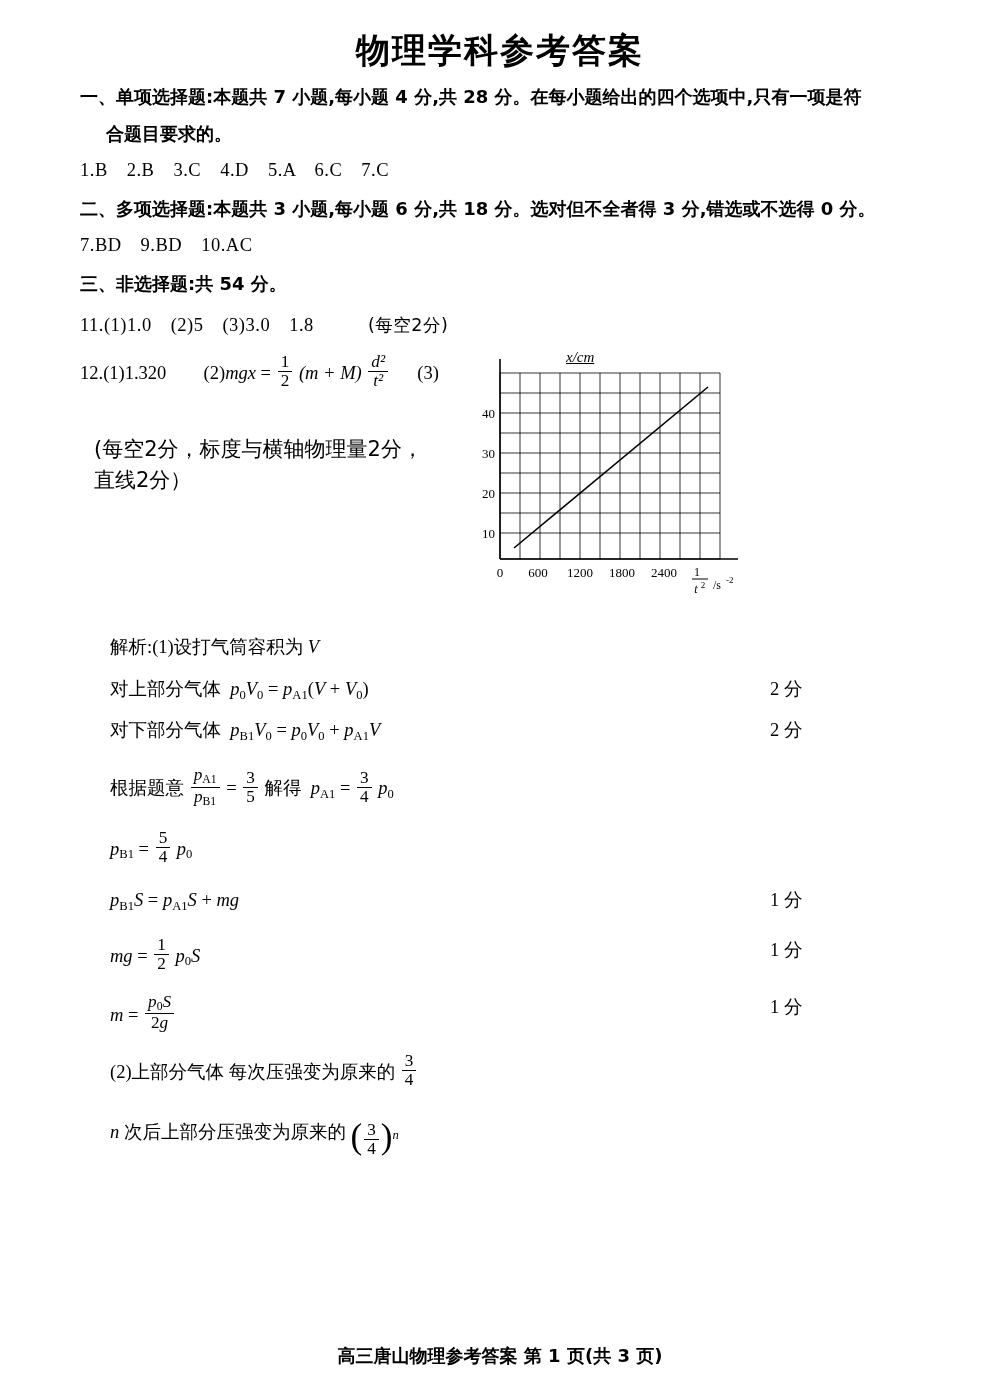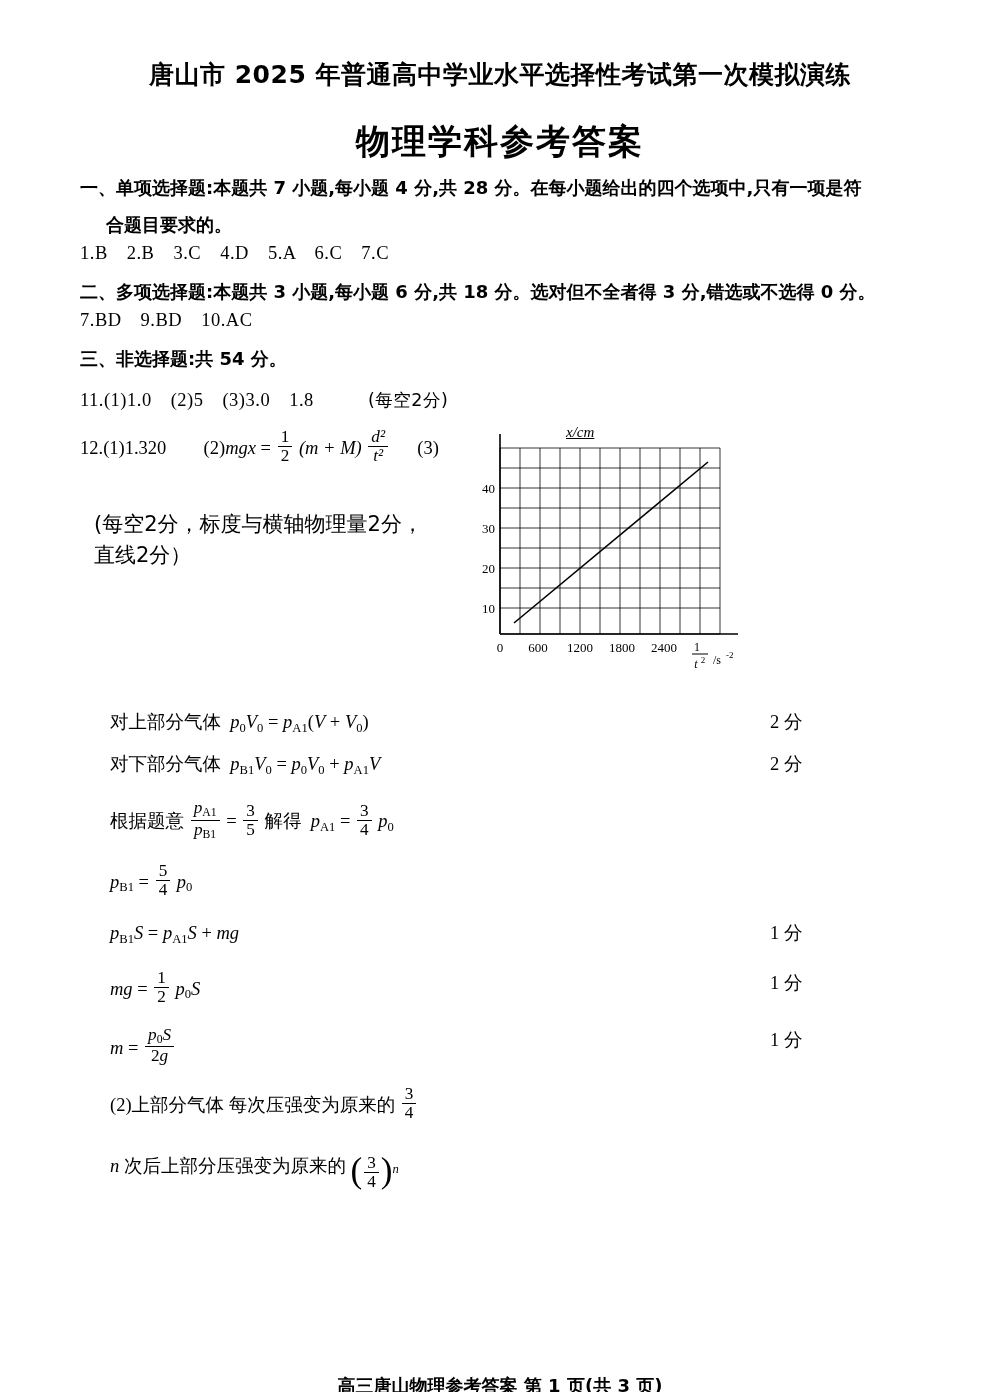--- a/index.html
+++ b/index.html
@@ -48,20 +48,21 @@
     font-weight: bold;
     font-size: 18px;
     margin-top: 8px;
   }
   .indent {
     text-indent: 0;
     margin-left: 26px;
   }
   .ans-line {
     font-size: 18.5px;
+    margin-top: 8px;
     letter-spacing: 0.5px;
   }
   .sp { display:inline-block; width: 18px; }
   .sp2 { display:inline-block; width: 28px; }
   .sp3 { display:inline-block; width: 44px; }
 
   
   .frac {
     display: inline-block;
     vertical-align: -0.42em;
@@ -135,21 +136,20 @@
     font-family: "DejaVu Sans", sans-serif;
     font-weight: bold;
     font-size: 18px;
   }
 </style>
 </head>
 <body>
 
 <div class="page">
 
-  <div class="title1">唐山市 2025 年普通高中学业水平选择性考试第一次模拟演练</div>
   <div class="title2">物理学科参考答案</div>
 
   <div class="body-area">
 
     <div class="sec-head">
       <span>一、单项选择题:</span><span>本题共 7 小题,每小题 4 分,共 28 分。在每小题给出的四个选项中,只有一项是符</span>
     </div>
     <div class="sec-head indent">合题目要求的。</div>
     <div class="ans-line">1.B　2.B　3.C　4.D　5.A　6.C　7.C</div>
 
@@ -245,20 +245,23 @@
           <text x="226" y="248" text-anchor="middle" font-size="12" font-style="italic" font-family="Liberation Serif, serif">t</text>
           <text x="233" y="243" text-anchor="middle" font-size="9" font-family="Liberation Serif, serif">2</text>
           <text x="243" y="244" text-anchor="start" font-size="12" font-family="Liberation Serif, serif">/s</text>
           <text x="256" y="238" text-anchor="start" font-size="9" font-family="Liberation Serif, serif">-2</text>
         </svg>
       </div>
     </div>
 
     <div class="q13">
 
+      <div class="sol-line">
+        解析:(1)设打气筒容积为 <span class="ital">V</span>
+      </div>
 
       <div class="sol-line">
         对上部分气体&nbsp; <span class="ital">p</span><span class="sub">0</span><span class="ital">V</span><span class="sub">0</span> = <span class="ital">p</span><span class="sub">A1</span>(<span class="ital">V</span> + <span class="ital">V</span><span class="sub">0</span>)
         <span class="mark">2 分</span>
       </div>
 
       <div class="sol-line">
         对下部分气体&nbsp; <span class="ital">p</span><span class="sub">B1</span><span class="ital">V</span><span class="sub">0</span> = <span class="ital">p</span><span class="sub">0</span><span class="ital">V</span><span class="sub">0</span> + <span class="ital">p</span><span class="sub">A1</span><span class="ital">V</span>
         <span class="mark">2 分</span>
       </div>

